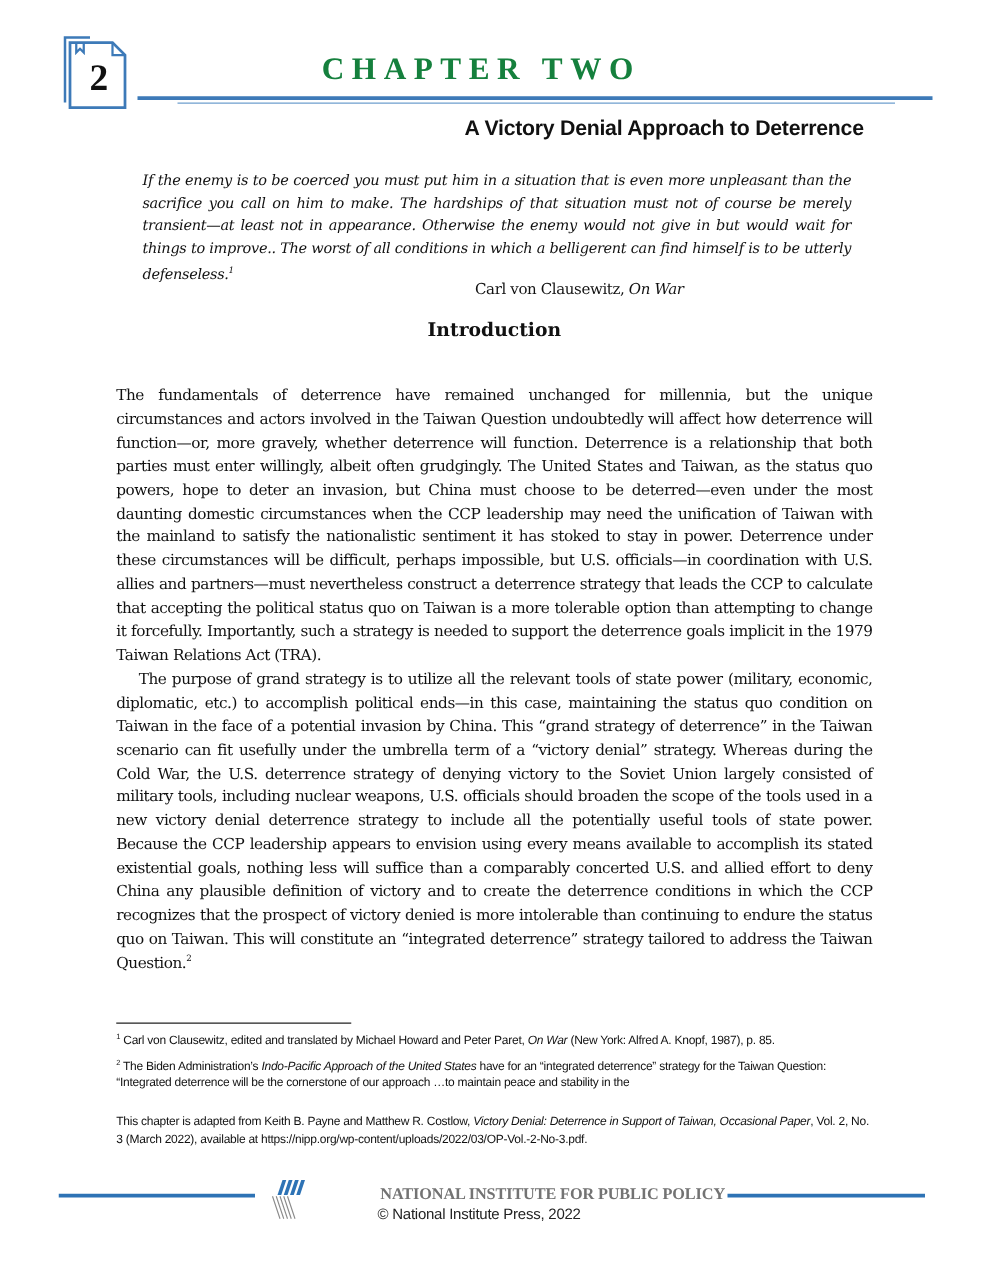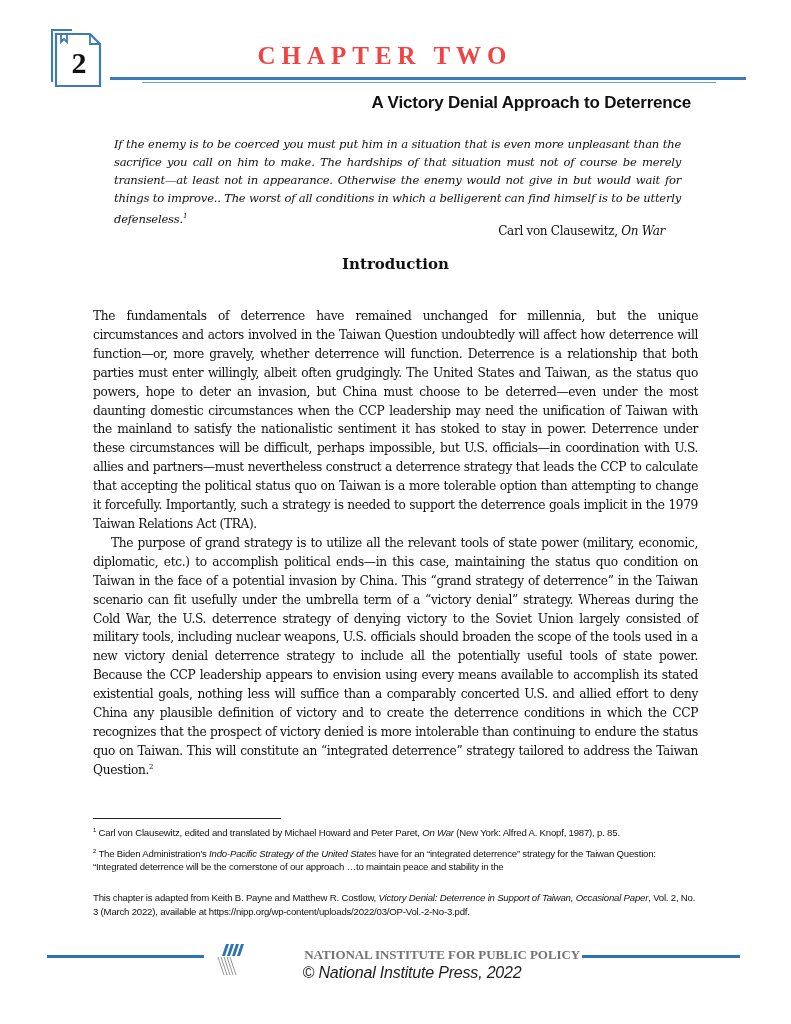--- a/index.html
+++ b/index.html
@@ -1,30 +1,30 @@
 <!DOCTYPE html>
 <html><head>
 <meta charset="utf-8">
 <style>
   html, body { margin: 0; padding: 0; background: #ffffff; }
   body { width: 791px; height: 1024px; position: relative; overflow: hidden; font-family: "DejaVu Serif", serif; color: #111; }
   .abs { position: absolute; }
 
   
   .chap-icon { left: 48px; top: 26px; width: 58px; height: 62px; }
-  .chap-title { left: 150px; top: 42px; width: 470px; text-align: center; font-family: "Liberation Serif", serif; font-weight: bold; font-size: 25px; letter-spacing: 6px; color: #ef4444; }
+  .chap-title { left: 150px; top: 42px; width: 470px; text-align: center; font-family: "Liberation Serif", serif; font-weight: bold; font-size: 25px; letter-spacing: 6px; color: #15803d; }
   .rule-thick { left: 110px; top: 77px; width: 636px; height: 3px; background: #3d7ab8; }
   .rule-thin { left: 142px; top: 82px; width: 574px; height: 1px; background: #6f9fce; }
 
   .subtitle { left: 100px; top: 93px; width: 591px; text-align: right; font-family: "Liberation Sans", sans-serif; font-weight: bold; font-size: 17px; letter-spacing: -0.2px; }
 
   
   .epigraph { left: 114px; top: 135px; width: 567px; font-family: "DejaVu Serif", serif; font-style: italic; font-size: 11.6px; line-height: 18px; text-align: justify; letter-spacing: -0.25px; }
   .epigraph sup { font-size: 7px; }
-  .attribution { left: 364px; top: 224px; width: 301px; text-align: right; font-size: 12px; letter-spacing: -0.3px; }
+  .attribution { left: 380px; top: 224px; width: 301px; font-size: 12px; letter-spacing: -0.3px; }
   .attribution i { font-style: italic; }
 
   .section-h { left: 100px; top: 255px; width: 591px; text-align: center; font-weight: bold; font-size: 15px; }
 
   
   .body-text { left: 93px; top: 307px; width: 605px; font-size: 12.2px; line-height: 18.9px; text-align: justify; letter-spacing: -0.35px; }
   .body-text p { margin: 0; }
   .body-text p.indent { text-indent: 18px; }
   .body-text sup { font-size: 7px; line-height: 0; }
 
@@ -33,21 +33,21 @@
   .footnotes { left: 93px; top: 824px; width: 605px; font-family: "Liberation Sans", sans-serif; font-size: 9.6px; line-height: 13.5px; letter-spacing: -0.2px; }
   .footnotes p { margin: 0 0 5px 0; }
   .footnotes sup { font-size: 6px; }
   .adapt { left: 93px; top: 891px; width: 605px; font-family: "Liberation Sans", sans-serif; font-size: 9.6px; line-height: 13.5px; letter-spacing: -0.2px; }
 
   
   .foot-line-l { left: 47px; top: 955px; width: 157px; height: 3px; background: #2e73b5; }
   .foot-line-r { left: 582px; top: 955px; width: 158px; height: 3px; background: #2e73b5; }
   .foot-logo { left: 216px; top: 943px; width: 32px; height: 34px; }
   .foot-org { left: 250px; top: 947px; width: 330px; text-align: right; font-family: "Liberation Serif", serif; font-weight: bold; font-size: 13px; color: #737373; letter-spacing: -0.1px; }
-  .foot-copy { left: 250px; top: 964px; width: 180px; text-align: center; padding-left: 32px; font-family: "Liberation Sans", sans-serif; font-size: 16px; color: #222; letter-spacing: -0.2px; font-style: italic; }
+  .foot-copy { left: 250px; top: 964px; width: 180px; text-align: left; padding-left: 32px; font-family: "Liberation Sans", sans-serif; font-size: 12px; color: #222; letter-spacing: -0.2px; }
 </style>
 </head>
 <body>
 
 <div class="abs chap-icon">
   <svg width="58" height="62" viewBox="0 0 58 62">
     <path d="M4 56 V4 H24" fill="none" stroke="#3d7ab8" stroke-width="2"></path>
     <path d="M8 60 V8 H42 L52 18 V60 Z" fill="#fff" stroke="#3d7ab8" stroke-width="2.2"></path>
     <path d="M42 8 V18 H52" fill="none" stroke="#3d7ab8" stroke-width="1.8"></path>
     <path d="M13 8 V16 L16 13 L19 16 V8" fill="none" stroke="#3d7ab8" stroke-width="1.8"></path>
@@ -70,21 +70,21 @@
 <div class="abs section-h">Introduction</div>
 
 <div class="abs body-text">
   <p><span>The fundamentals of deterrence have remained unchanged for millennia, but the unique circumstances and actors involved in the Taiwan Question undoubtedly will affect how deterrence will function—or, more gravely, whether deterrence will function. Deterrence is a relationship that both parties must enter willingly, albeit often grudgingly. The United States and Taiwan, as the status quo powers, hope to deter an invasion, but China must choose to be deterred—even under the most daunting domestic circumstances when the CCP leadership may need the unification of Taiwan with the mainland to satisfy the nationalistic sentiment it has stoked to stay in power. Deterrence under these circumstances will be difficult, perhaps impossible, but U.S. officials—in coordination with U.S. allies and partners—must nevertheless construct a deterrence strategy that leads the CCP to calculate that accepting the political status quo on Taiwan is a more tolerable option than attempting to change it forcefully. Importantly, such a strategy is needed to support the deterrence goals implicit in the 1979 Taiwan Relations Act (TRA).</span></p>
   <p class="indent"><span>The purpose of grand strategy is to utilize all the relevant tools of state power (military, economic, diplomatic, etc.) to accomplish political ends—in this case, maintaining the status quo condition on Taiwan in the face of a potential invasion by China. This “grand strategy of deterrence” in the Taiwan scenario can fit usefully under the umbrella term of a “victory denial” strategy. Whereas during the Cold War, the U.S. deterrence strategy of denying victory to the Soviet Union largely consisted of military tools, including nuclear weapons, U.S. officials should broaden the scope of the tools used in a new victory denial deterrence strategy to include all the potentially useful tools of state power. Because the CCP leadership appears to envision using every means available to accomplish its stated existential goals, nothing less will suffice than a comparably concerted U.S. and allied effort to deny China any plausible definition of victory and to create the deterrence conditions in which the CCP recognizes that the prospect of victory denied is more intolerable than continuing to endure the status quo on Taiwan.  This will constitute an “integrated deterrence” strategy tailored to address the Taiwan Question.</span><sup>2</sup></p>
 </div>
 
 <div class="abs fn-rule"></div>
 <div class="abs footnotes">
   <p><sup>1</sup><span> Carl von Clausewitz, edited and translated by Michael Howard and Peter Paret, </span><i>On War</i><span> (New York: Alfred A. Knopf, 1987), p. 85.</span></p>
-  <p><sup>2</sup><span> The Biden Administration’s </span><i>Indo-Pacific Strategy of the United States</i><span> have for an “integrated deterrence” strategy for the Taiwan Question:  “Integrated deterrence will be the cornerstone of our approach …to maintain peace and stability in the</span></p>
+  <p><sup>2</sup><span> The Biden Administration’s </span><i>Indo-Pacific Approach of the United States</i><span> have for an “integrated deterrence” strategy for the Taiwan Question:  “Integrated deterrence will be the cornerstone of our approach …to maintain peace and stability in the</span></p>
 </div>
 
 <div class="abs adapt">
   <span>This chapter is adapted from Keith B. Payne and Matthew R. Costlow, </span><i>Victory Denial:  Deterrence in Support of Taiwan, Occasional Paper</i><span>, Vol. 2, No. 3 (March 2022), available at https://nipp.org/wp-content/uploads/2022/03/OP-Vol.-2-No-3.pdf.</span>
 </div>
 
 <div class="abs foot-line-l"></div>
 <div class="abs foot-logo">
   <svg width="32" height="34" viewBox="0 0 32 34">
     <g fill="#2e73b5">

